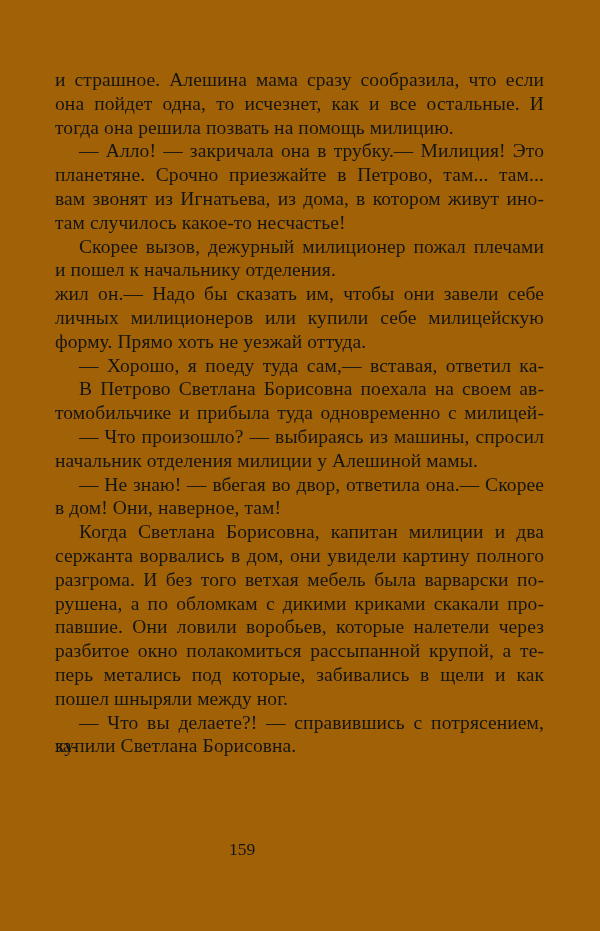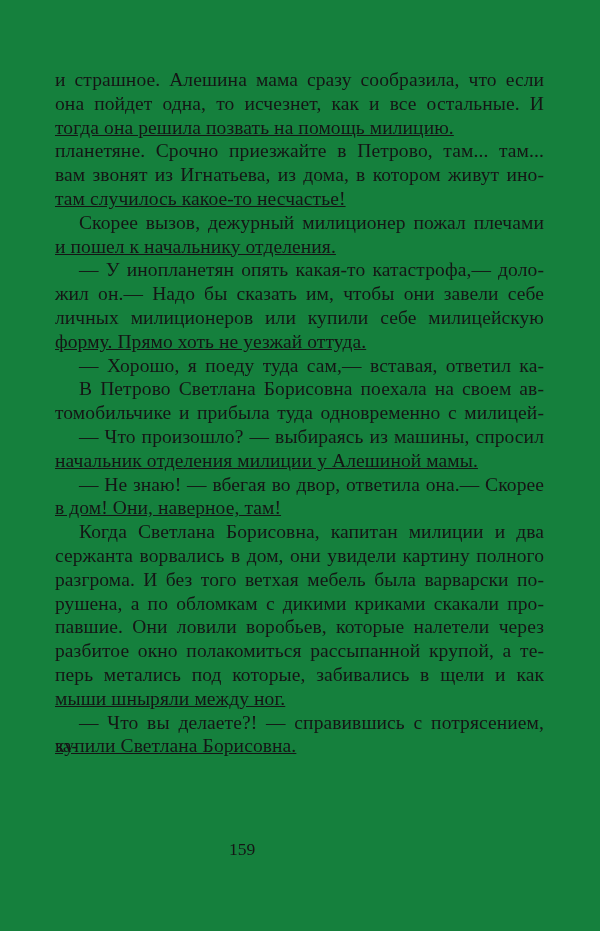--- a/index.html
+++ b/index.html
@@ -5,21 +5,21 @@
   html, body {
     margin: 0;
     padding: 0;
     background: #e8e8e8;
   }
   .page {
     position: relative;
     width: 600px;
     height: 931px;
     margin: 0 auto;
-    background: #15803d;
+    background: #a16207;
     font-family: "Liberation Serif", "DejaVu Serif", serif;
     color: #151515;
     overflow: hidden;
   }
   .text-block {
     position: absolute;
     left: 55px;
     top: 68px;
     width: 489px;
   }
@@ -28,21 +28,20 @@
     line-height: 23.8px;
     height: 23.8px;
     text-align: justify;
     text-align-last: justify;
     white-space: normal;
     letter-spacing: 0.1px;
   }
   .line.last {
     text-align: right;
     text-align-last: left;
-    text-decoration: underline;
   }
   .line.indent {
     text-indent: 24px;
   }
   .page-number {
     position: absolute;
     top: 838px;
     left: 0;
     width: 484px;
     text-align: center;
@@ -52,41 +51,41 @@
   }
 </style>
 </head>
 <body>
 
 <div class="page">
   <div class="text-block">
       <div class="line">и страшное. Алешина мама сразу сообразила, что если</div>
       <div class="line">она пойдет одна, то исчезнет, как и все остальные. И</div>
       <div class="line last">тогда она решила позвать на помощь милицию.</div>
+      <div class="line indent">— Алло! — закричала она в трубку.— Милиция! Это</div>
       <div class="line">планетяне. Срочно приезжайте в Петрово, там... там...</div>
       <div class="line">вам звонят из Игнатьева, из дома, в котором живут ино-</div>
       <div class="line last">там случилось какое-то несчастье!</div>
       <div class="line indent">Скорее вызов, дежурный милиционер пожал плечами</div>
       <div class="line last">и пошел к начальнику отделения.</div>
-      <div class="line indent">— У инопланетян опять какая-то катастрофа,— доло-</div>
       <div class="line">жил он.— Надо бы сказать им, чтобы они завели себе</div>
       <div class="line">личных милиционеров или купили себе милицейскую</div>
       <div class="line last">форму. Прямо хоть не уезжай оттуда.</div>
       <div class="line indent">— Хорошо, я поеду туда сам,— вставая, ответил ка-</div>
       <div class="line indent">В Петрово Светлана Борисовна поехала на своем ав-</div>
       <div class="line">томобильчике и прибыла туда одновременно с милицей-</div>
       <div class="line indent">— Что произошло? — выбираясь из машины, спросил</div>
       <div class="line last">начальник отделения милиции у Алешиной мамы.</div>
       <div class="line indent">— Не знаю! — вбегая во двор, ответила она.— Скорее</div>
       <div class="line last">в дом! Они, наверное, там!</div>
       <div class="line indent">Когда Светлана Борисовна, капитан милиции и два</div>
       <div class="line">сержанта ворвались в дом, они увидели картину полного</div>
       <div class="line">разгрома. И без того ветхая мебель была варварски по-</div>
       <div class="line">рушена, а по обломкам с дикими криками скакали про-</div>
       <div class="line">павшие. Они ловили воробьев, которые налетели через</div>
       <div class="line">разбитое окно полакомиться рассыпанной крупой, а те-</div>
       <div class="line">перь метались под которые, забивались в щели и как</div>
-      <div class="line last">мыши шныряли между ног.</div>
+      <div class="line last">пошел шныряли между ног.</div>
       <div class="line indent">— Что вы делаете?! — справившись с потрясением, за-</div>
       <div class="line last">купили Светлана Борисовна.</div>
     </div>
   <div class="page-number">159</div>
 </div>
 
 </body></html>

